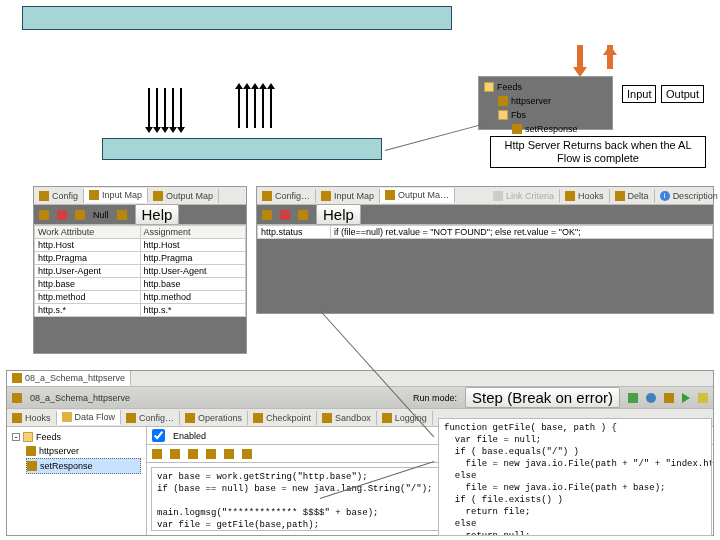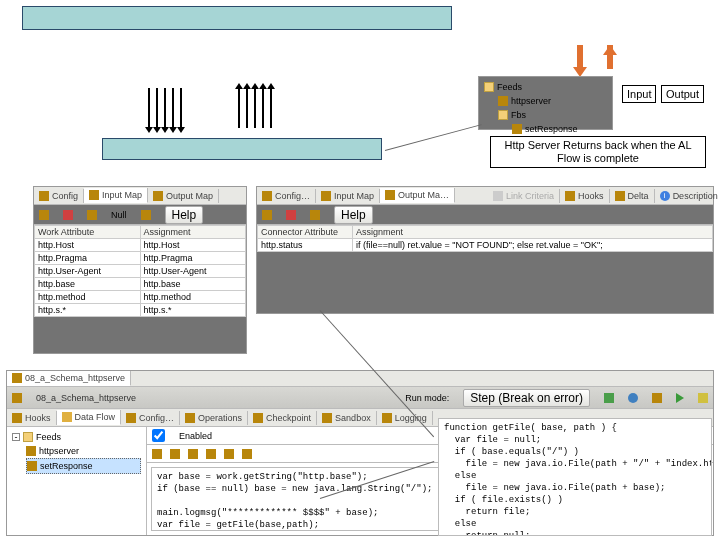--- a/index.html
+++ b/index.html
@@ -19,22 +19,22 @@
   .tabrow { display: flex; background: #e8e8e4; border-bottom: 1px solid #bbb; height: 18px; align-items: center; }
   .tab { padding: 2px 5px; border-right: 1px solid #bbb; display: flex; align-items: center; gap: 3px; white-space: nowrap; color: #444; }
   .tab.active { background: #fff; border-bottom: 1px solid #fff; }
   .icon { width: 10px; height: 10px; display: inline-block; }
   .ic-brown { background: #b8860b; }
   .ic-folder { background: #f4d078; border: 1px solid #c0a040; }
   .ic-blue { background: #4080c0; border-radius: 50%; }
   .ic-green { background: #4a9e4a; }
   .ic-red { background: #d04040; }
   .ic-info { background: #4080e0; border-radius: 50%; color:#fff; font-size:8px; text-align:center; line-height:10px; }
-  .toolbar { display: flex; align-items: center; gap: 14px; padding: 3px 5px; border-bottom: 1px solid #bbb; height: 20px; }
-  .btn { border: 1px solid #aaa; background: linear-gradient(#fff,#e4e4e0); padding: 1px 6px; font-size: 12px; border-radius: 2px; }
+  .toolbar { display: flex; align-items: center; gap: 8px; padding: 3px 5px; border-bottom: 1px solid #bbb; height: 20px; }
+  .btn { border: 1px solid #aaa; background: linear-gradient(#fff,#e4e4e0); padding: 1px 6px; font-size: 15px; border-radius: 2px; }
   table { border-collapse: collapse; width: 100%; font-size: 9px; }
   th, td { border: 1px solid #ccc; padding: 1px 3px; text-align: left; background: #fff; }
   th { background: #f4f4f0; font-weight: normal; color: #333; }
   .tree { padding: 3px 5px; font-size: 9px; line-height: 14px; }
   .tree-item { display: flex; align-items: center; gap: 3px; }
   .tree-children { padding-left: 14px; text-align: center; }
   .code { font-family: "Courier New", monospace; font-size: 9px; white-space: pre; padding: 3px 5px; background: #fff; border: 1px solid #bbb; line-height: 12px; overflow: hidden; }
   .callout-line { position: absolute; background: #666; height: 1px; transform-origin: left center; }
   .highlight { background: #c6e2ff; border: 1px dotted #666; }
 </style>
@@ -184,24 +184,20 @@
       </div>
   </div>
   <div class="toolbar">
     <span class="icon ic-brown"></span>
     <span class="icon ic-red"></span>
     <span class="icon ic-brown"></span>
     <button class="btn">Help</button>
   </div>
   <table>
     <tbody>
-        <tr>
-          <th style="width:95px;">Connector Attribute</th>
-          <th>Assignment</th>
-        </tr>
     <tr>
           <td>http.status</td>
           <td>if (file==null) ret.value = "NOT FOUND"; else ret.value = "OK";</td>
         </tr>
   </tbody>
     </table>
 </div>
 
 <div class="panel" style="left:6px; top:370px; width:708px; height:166px;">
 

